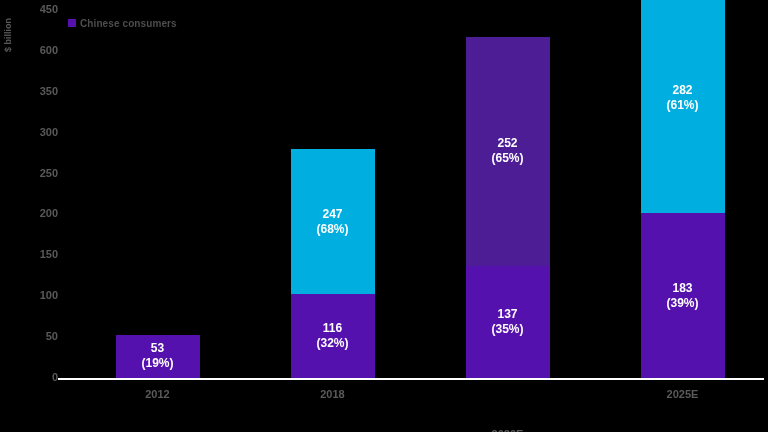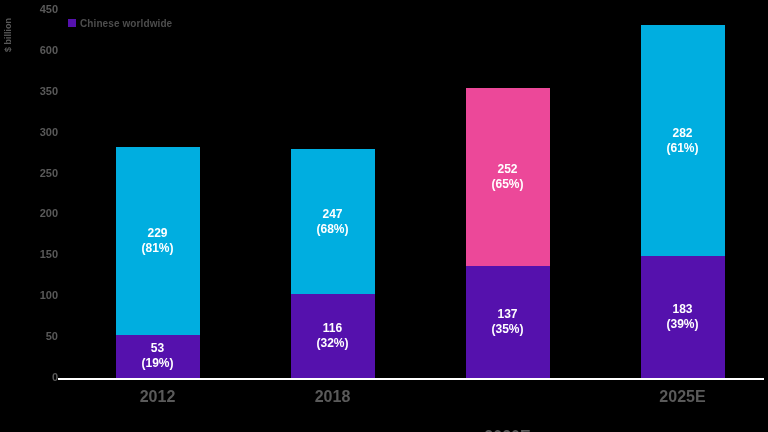--- a/index.html
+++ b/index.html
@@ -105,21 +105,21 @@
     pointer-events: none;
   }
 
   
   .xlabel {
     position: absolute;
     top: 388px;
     width: 110px;
     text-align: center;
     color: #5a5a5a;
-    font-size: 16px;
+    font-size: 11px;
     font-weight: bold;
   }
 
   
   #legend {
     position: absolute;
     left: 68px;
     top: 16px;
   }
   .legend-row {
@@ -160,32 +160,26 @@
       <div class="ytick" style="top: 208.444px;">200</div>
       <div class="ytick" style="top: 249.333px;">150</div>
       <div class="ytick" style="top: 290.222px;">100</div>
       <div class="ytick" style="top: 331.111px;">50</div>
       <div class="ytick" style="top: 372px;">0</div>
     </div>
 
   <div id="legend">
       <div class="legend-row">
         <span class="legend-swatch" style="background: rgb(85, 17, 173);"></span>
-        <span class="legend-text">Chinese worldwide</span>
+        <span class="legend-text">Chinese consumers</span>
       </div>
     </div>
 
   <div id="plot">
       <div class="bar-group" style="left: 53.5px;">
-        <div class="seg seg-top" style="background: rgb(0, 174, 224); height: 187.271px;">
-          <div class="seg-label">
-            <div>229</div>
-            <div>(81%)</div>
-          </div>
-        </div>
         <div class="seg seg-bottom" style="background: rgb(85, 17, 173); height: 43.3422px;">
           <div class="seg-label">
             <div>53</div>
             <div>(19%)</div>
           </div>
         </div>
       </div>
       <div class="bar-group" style="left: 228.5px;">
         <div class="seg seg-top" style="background: rgb(0, 174, 224); height: 145px;">
           <div class="seg-label">
@@ -194,41 +188,41 @@
           </div>
         </div>
         <div class="seg seg-bottom" style="background: rgb(85, 17, 173); height: 84px;">
           <div class="seg-label">
             <div>116</div>
             <div>(32%)</div>
           </div>
         </div>
       </div>
       <div class="bar-group" style="left: 403.5px;">
-        <div class="seg seg-top" style="background: #ec4899; height: 178px;">
+        <div class="seg seg-top" style="background: #4c1d95; height: 229px;">
           <div class="seg-label">
             <div>252</div>
             <div>(65%)</div>
           </div>
         </div>
         <div class="seg seg-bottom" style="background: rgb(85, 17, 173); height: 112.036px;">
           <div class="seg-label">
             <div>137</div>
             <div>(35%)</div>
           </div>
         </div>
       </div>
       <div class="bar-group" style="left: 578.5px;">
         <div class="seg seg-top" style="background: rgb(0, 174, 224); height: 230.613px;">
           <div class="seg-label">
             <div>282</div>
             <div>(61%)</div>
           </div>
         </div>
-        <div class="seg seg-bottom" style="background: rgb(85, 17, 173); height: 122px;">
+        <div class="seg seg-bottom" style="background: rgb(85, 17, 173); height: 165px;">
           <div class="seg-label">
             <div>183</div>
             <div>(39%)</div>
           </div>
         </div>
       </div>
     </div>
 
   <div id="baseline"></div>
 

